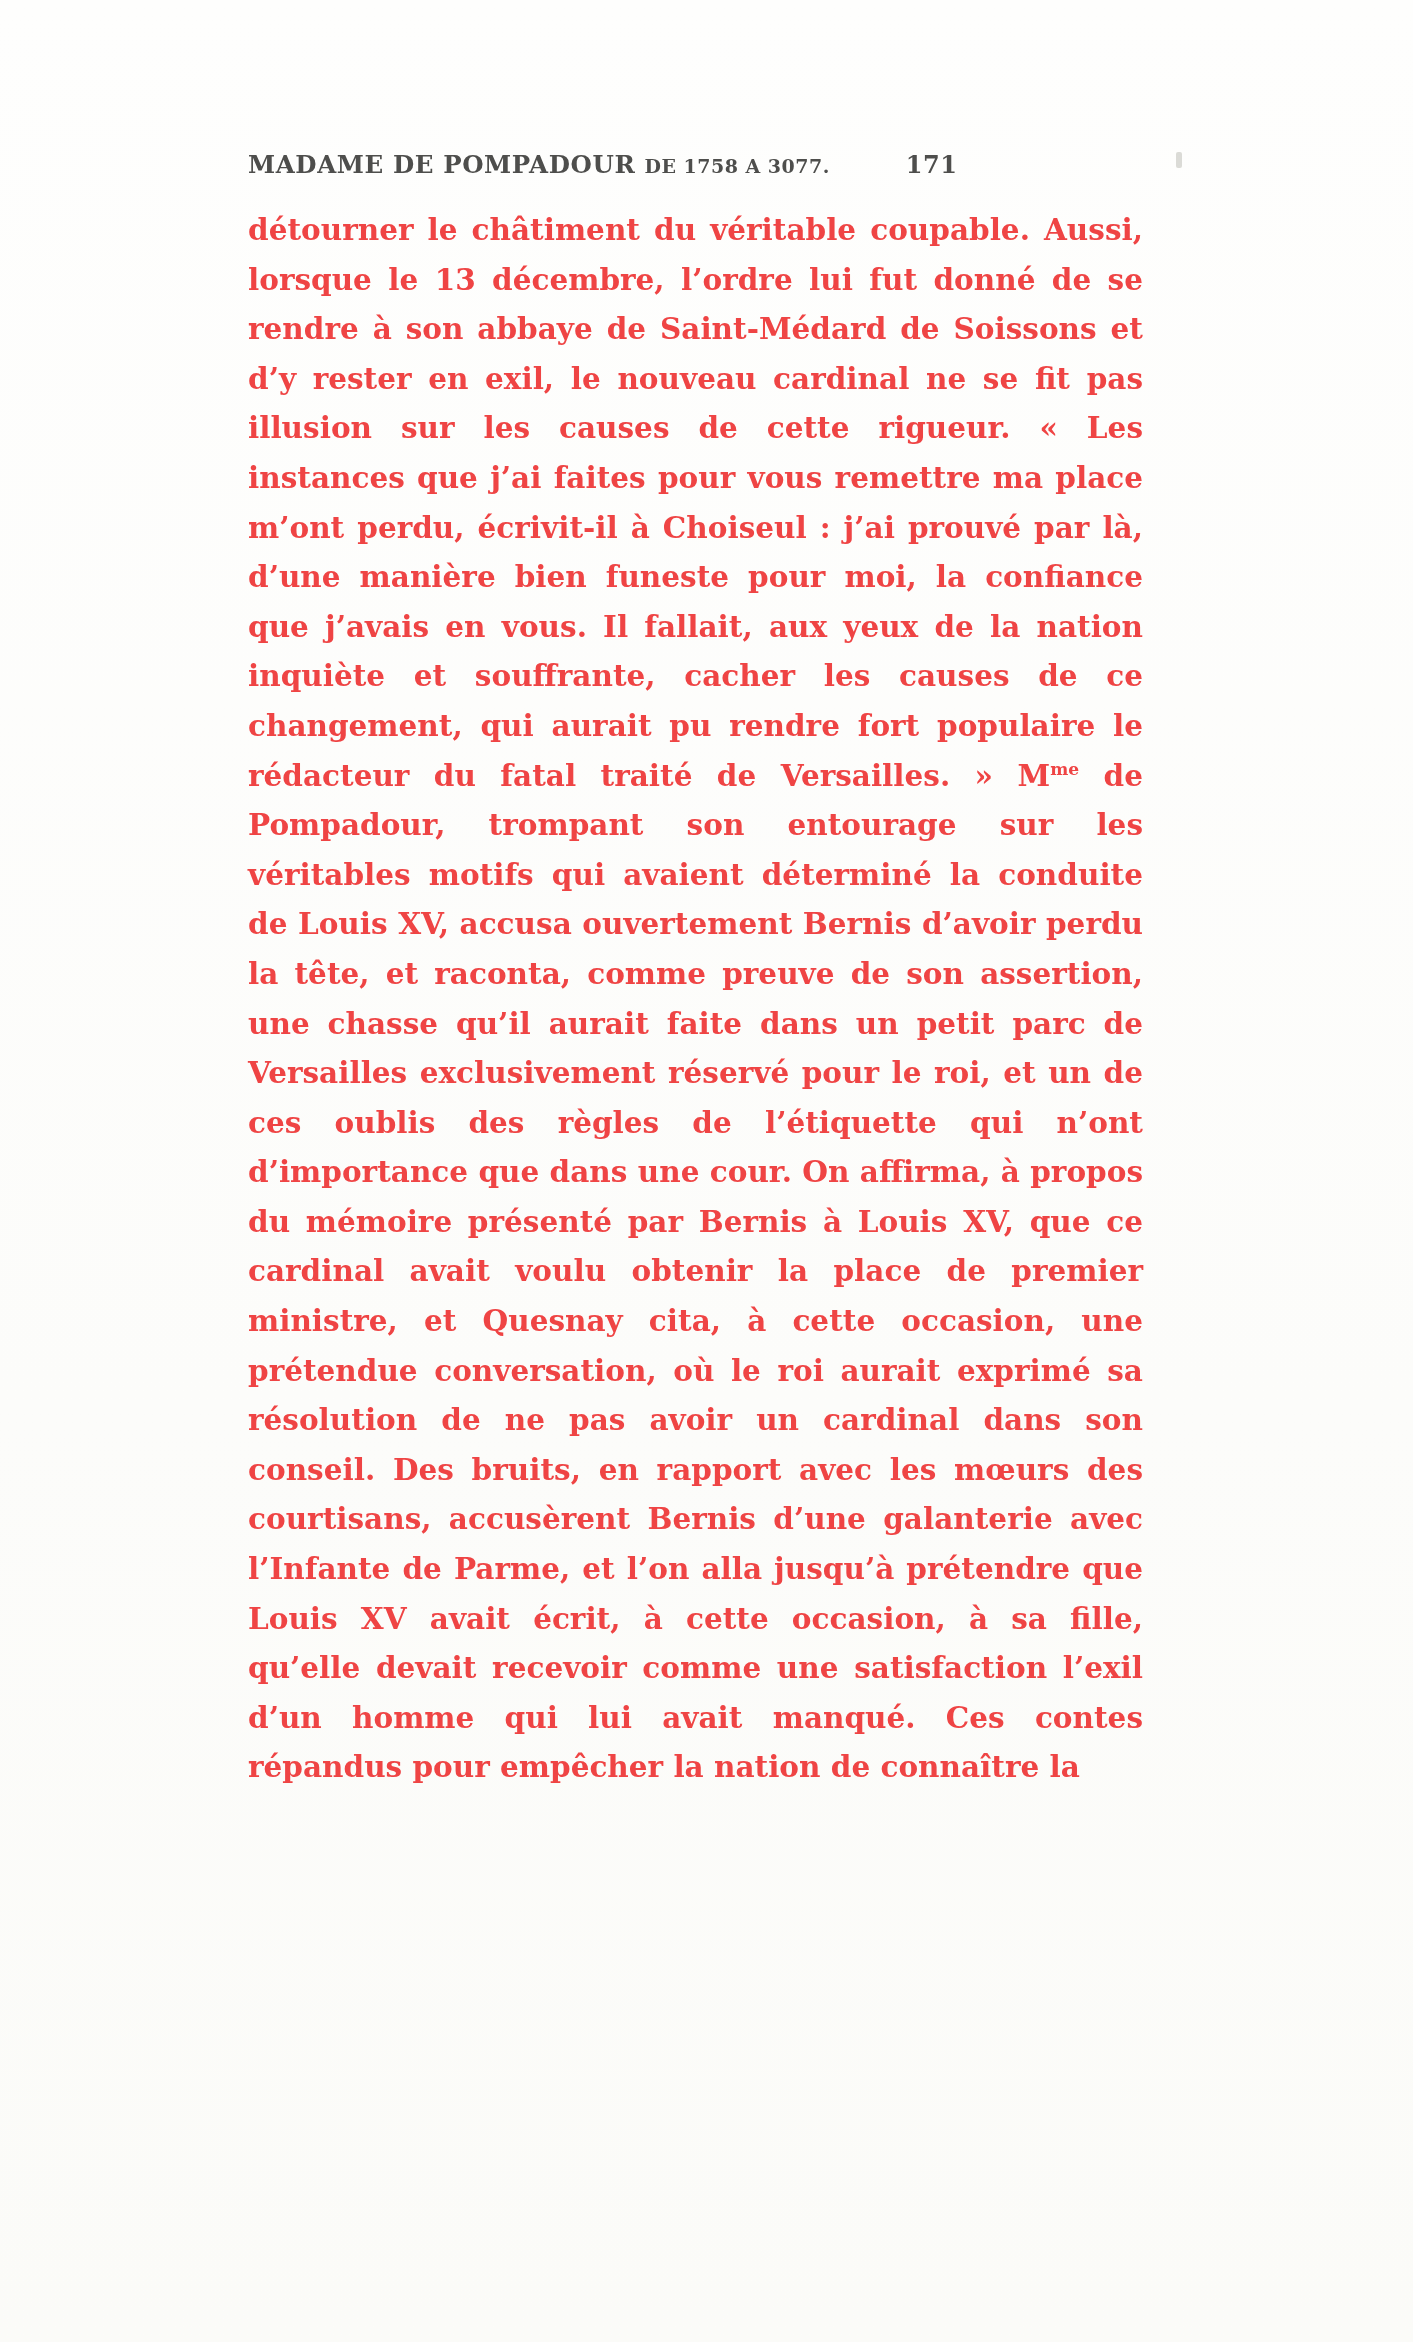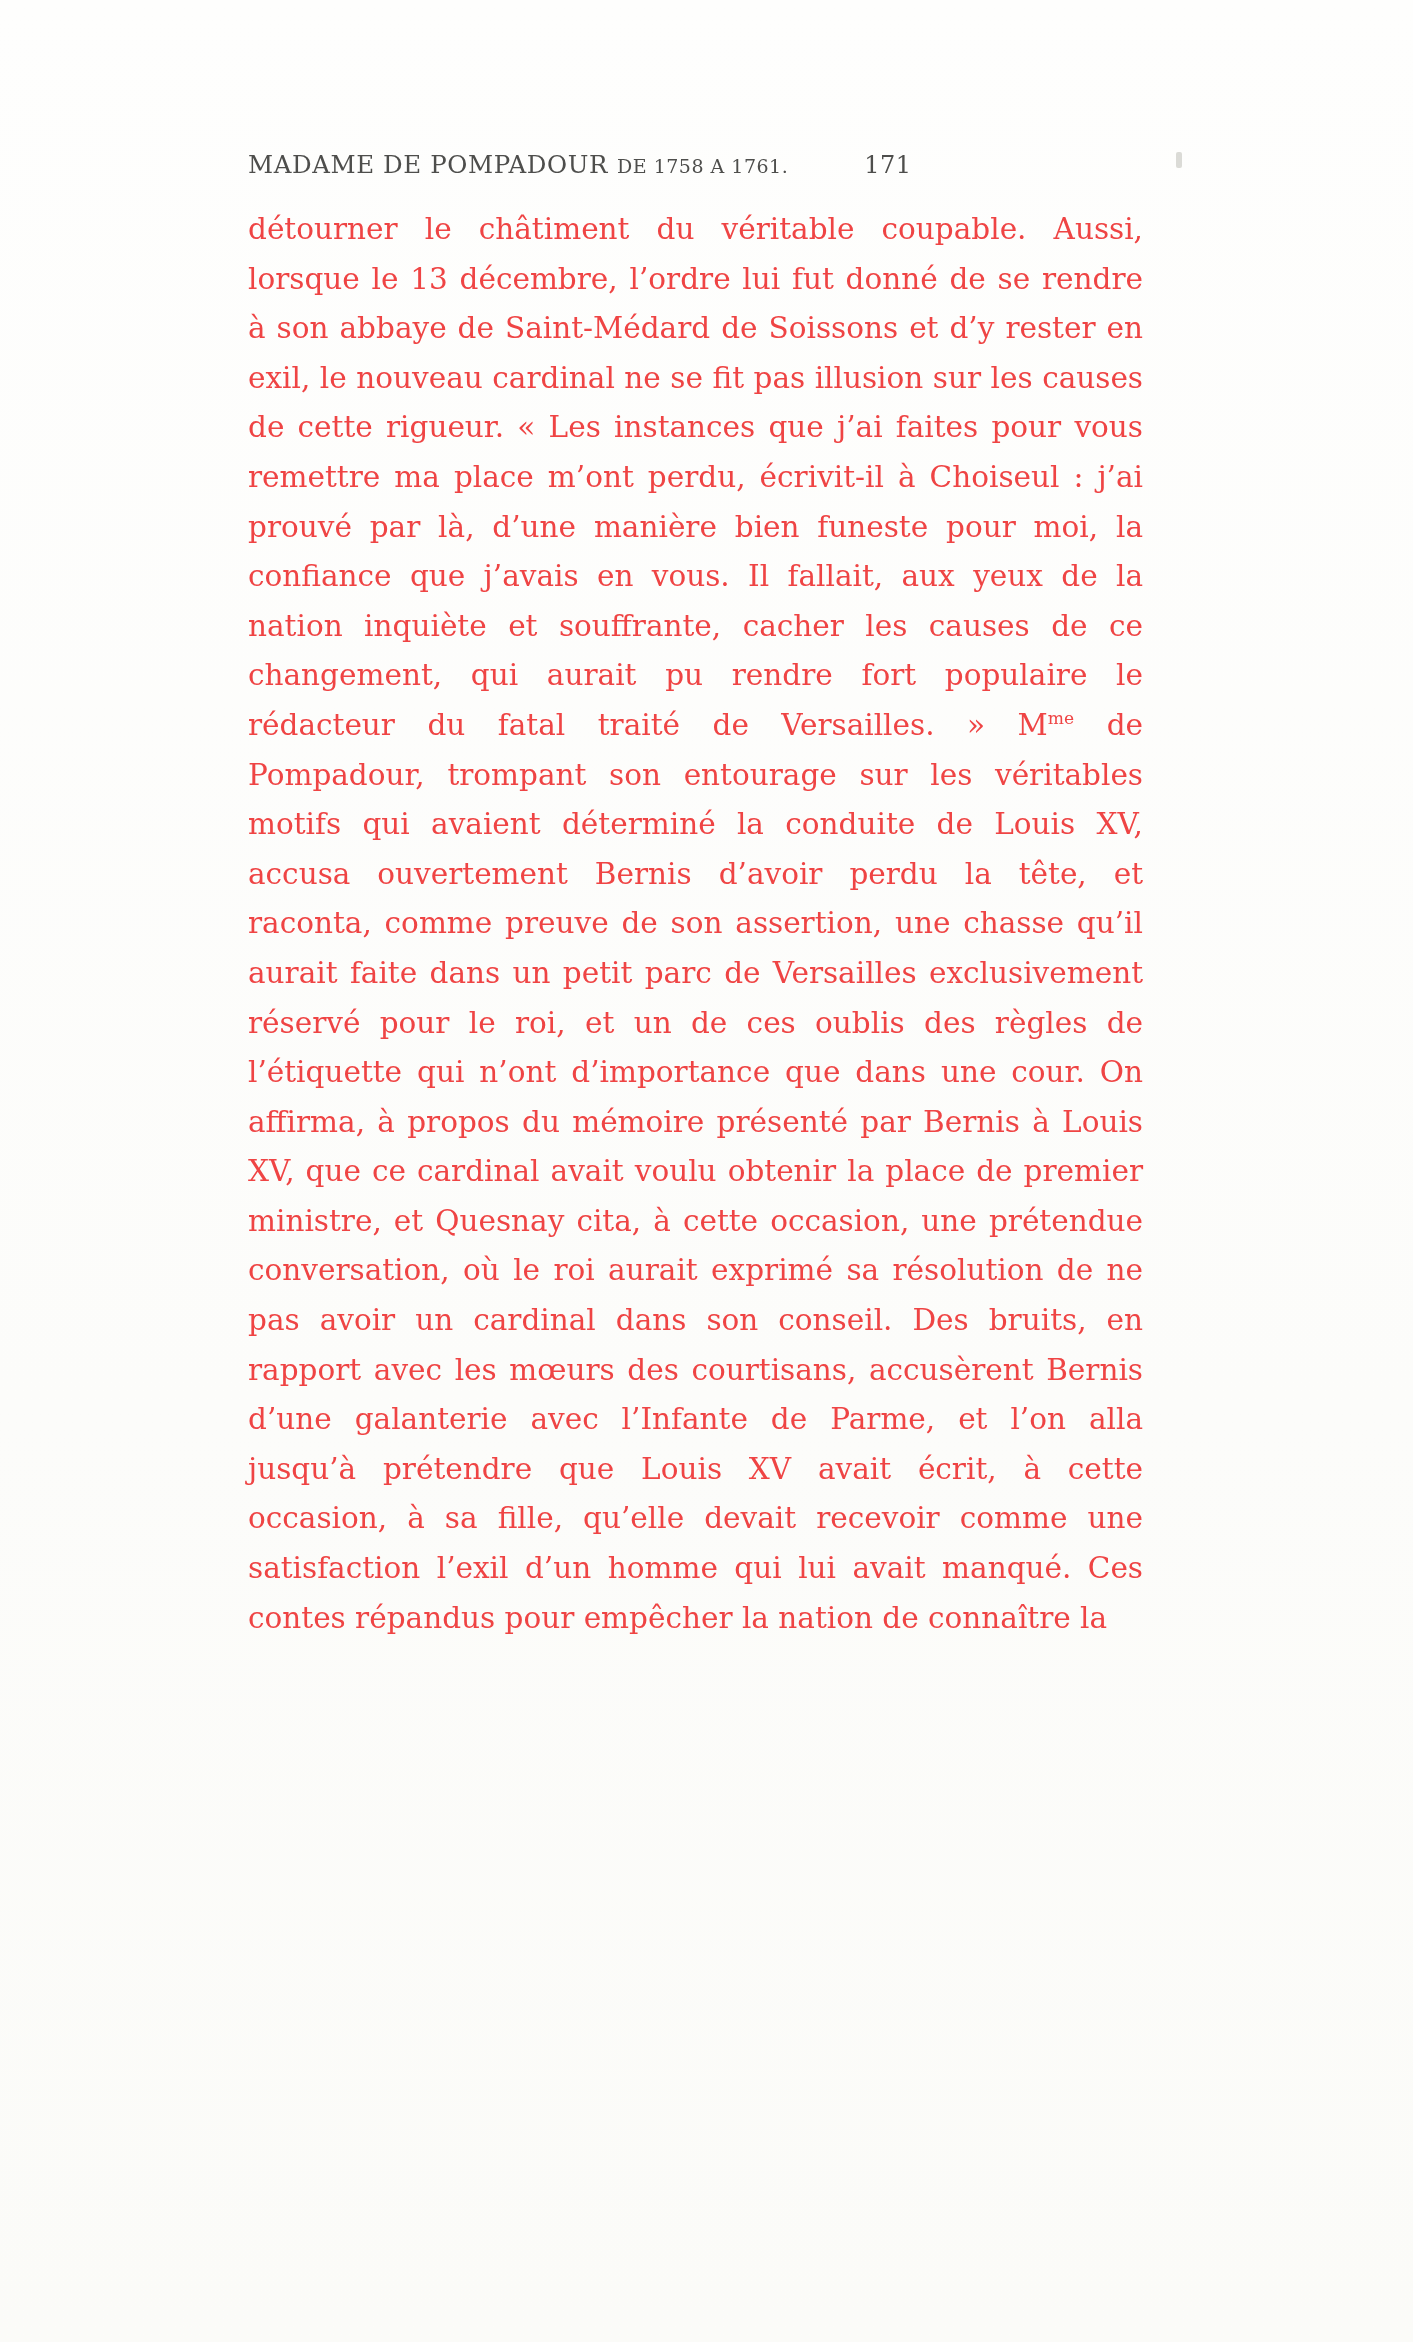--- a/index.html
+++ b/index.html
@@ -15,20 +15,21 @@
     position: relative;
     overflow: hidden;
   }
   .page {
     position: absolute;
     left: 0;
     top: 0;
     width: 1413px;
     height: 2342px;
     background: #fdfdfb;
+    font-weight: bold;
   }
   
   .paper-tint {
     position: absolute;
     inset: 0;
     background: linear-gradient(180deg, #fefefd 0%, #fcfcfa 60%, #fbfbf8 100%);
   }
   .content {
     position: absolute;
     left: 248px;
@@ -90,21 +91,21 @@
 
 <div class="page">
   <div class="paper-tint"></div>
 
   <div class="edge-mark"></div>
 
   <div class="content">
 
     <div class="running-head">
       <span class="rh-main">MADAME DE POMPADOUR</span>
-      <span class="rh-small">DE 1758 A 1761.</span>
+      <span class="rh-small">DE 1758 A 3077.</span>
       <span class="rh-num">171</span>
     </div>
 
     <div class="body-text">
       <p><span>détourner le châtiment du véritable coupable. Aussi, lorsque le 13 décembre, l’ordre lui fut donné de se rendre à son abbaye de Saint-Médard de Soissons et d’y rester en exil, le nouveau cardinal ne se fit pas illusion sur les causes de cette rigueur. « Les instances que j’ai faites pour vous remettre ma place m’ont perdu, écrivit-il à Choiseul : j’ai prouvé par là, d’une manière bien funeste pour moi, la confiance que j’avais en vous. Il fallait, aux yeux de la nation inquiète et souffrante, cacher les causes de ce changement, qui aurait pu rendre fort populaire le rédacteur du fatal traité de Versailles. » </span><span><span>M</span><sup class="mme">me</sup></span><span> de Pompadour, trompant son entourage sur les véritables motifs qui avaient déterminé la conduite de Louis XV, accusa ouvertement Bernis d’avoir perdu la tête, et raconta, comme preuve de son assertion, une chasse qu’il aurait faite dans un petit parc de Versailles exclusivement réservé pour le roi, et un de ces oublis des règles de l’étiquette qui n’ont d’importance que dans une cour. On affirma, à propos du mémoire présenté par Bernis à Louis XV, que ce cardinal avait voulu obtenir la place de premier ministre, et Quesnay cita, à cette occasion, une prétendue conversation, où le roi aurait exprimé sa résolution de ne pas avoir un cardinal dans son conseil. Des bruits, en rapport avec les mœurs des courtisans, accusèrent Bernis d’une galanterie avec l’Infante de Parme, et l’on alla jusqu’à prétendre que Louis XV avait écrit, à cette occasion, à sa fille, qu’elle devait recevoir comme une satisfaction l’exil d’un homme qui lui avait manqué. Ces contes répandus pour empêcher la nation de connaître la</span></p>
     </div>
 
   </div>
 </div>
 

